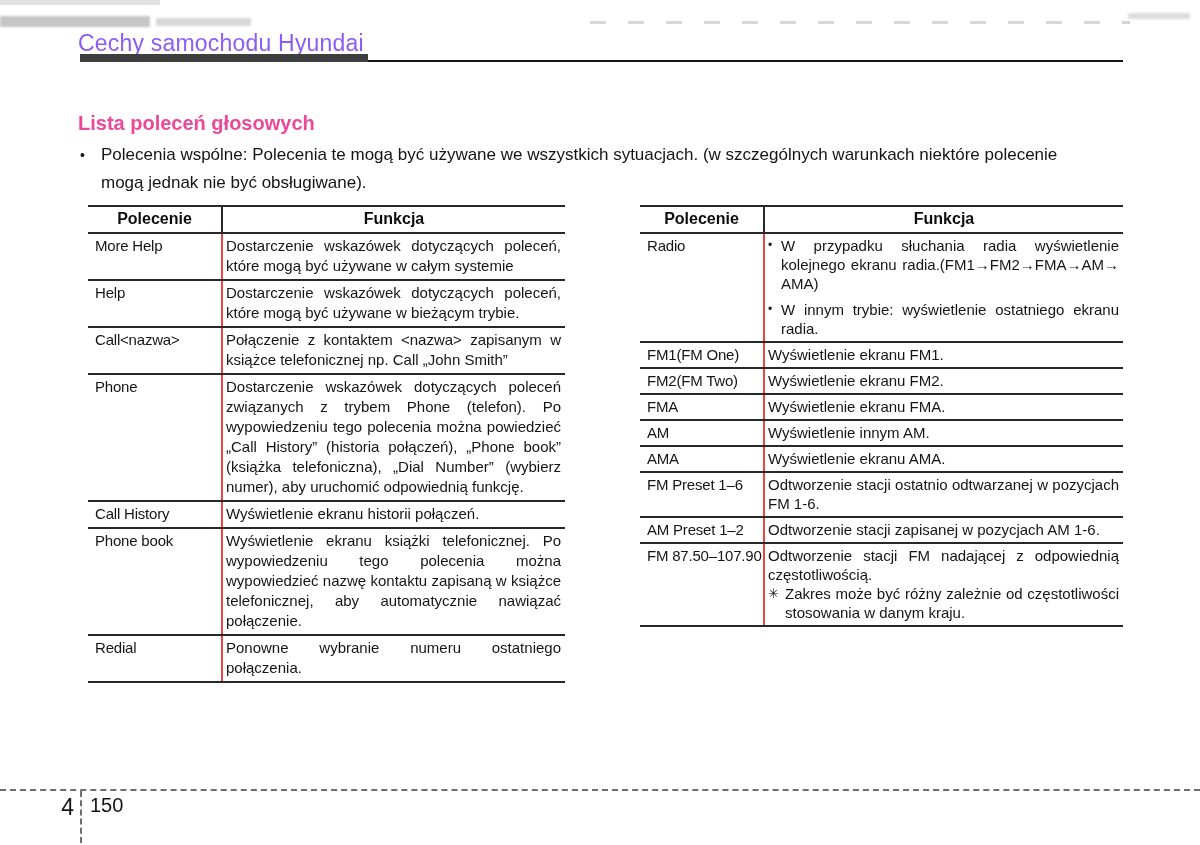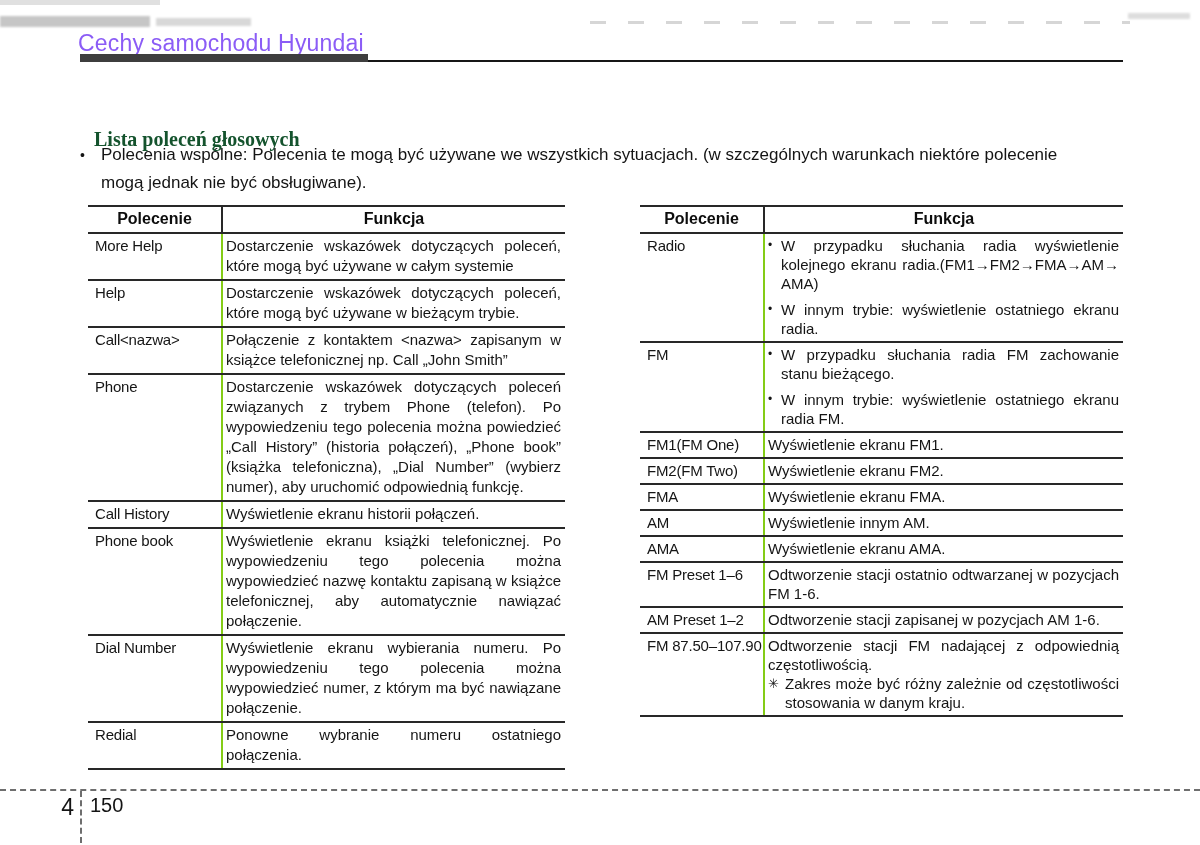--- a/index.html
+++ b/index.html
@@ -22,22 +22,22 @@
   
   .running-title{
     position:absolute;left:78px;top:30px;
     font-family:Liberation Sans, sans-serif;font-size:23px;color:#8b5cf6;
     letter-spacing:.2px;white-space:nowrap;
   }
   .hdr-bar{position:absolute;left:80px;top:54px;width:288px;height:8px;background:#3e3e3e;}
   .hdr-line{position:absolute;left:368px;top:59.5px;width:755px;height:2.5px;background:#161616;}
 
   .section-title{
-    position:absolute;left:78px;top:112px;margin:16px;
-    font-size:20px;font-weight:bold;color:#14532d;font-family:Liberation Serif, serif;
+    position:absolute;left:78px;top:112px;margin:0;
+    font-size:20px;font-weight:bold;color:#ec4899;
   }
 
   .intro{position:absolute;left:80px;top:141px;width:1060px;
     font-size:17px;line-height:28px;display:flex;}
   .intro .mk{flex:0 0 21px;font-size:14px;}
   .intro .it{flex:1;}
 
   
   .vtable{position:absolute;border-collapse:collapse;table-layout:fixed;
     border-top:2.5px solid #282828;}
@@ -47,21 +47,21 @@
     border-bottom:2px solid #282828;font-size:16px;font-weight:bold;
     padding:3px 2px 4px;text-align:center;color:#0d0d0d;
   }
   .vtable th:first-child{border-right:2px solid #282828;}
   .vtable td{
     border-bottom:2px solid #282828;vertical-align:top;
     font-size:15px;padding:2px 3px 3px;color:#151515;
   }
   .vtable.left td{line-height:20px;}
   .vtable.right td{line-height:19px;}
-  td.cmd{border-right:2px solid #84cc16;padding-left:7px;white-space:nowrap;letter-spacing:-0.2px;}
+  td.cmd{border-right:2px solid #ef4444;padding-left:7px;white-space:nowrap;letter-spacing:-0.2px;}
   td.fn{padding-right:4px;text-align:justify;}
   .fn .text{text-align:justify;}
   .fn .bullet,.fn .note{display:flex;}
   .fn .bullet .mk{flex:0 0 13px;font-size:12px;}
   .fn .note .mk{flex:0 0 17px;font-size:13px;}
   .fn .bullet .bt,.fn .note .bt{flex:1;text-align:justify;}
   .fn .bullet + .bullet{margin-top:7px;}
 
   
   .dashline{position:absolute;left:0;top:789px;width:1200px;border-top:2px dashed #6e6e6e;}
@@ -136,26 +136,20 @@
             <div class="text">Wyświetlenie ekranu historii połączeń.</div>
           </td>
         </tr>
         <tr>
           <td class="cmd">Phone book</td>
           <td class="fn">
             <div class="text">Wyświetlenie ekranu książki telefonicznej. Po wypowiedzeniu tego polecenia można wypowiedzieć nazwę kontaktu zapisaną w książce telefonicznej, aby automatycznie nawiązać połączenie.</div>
           </td>
         </tr>
         <tr>
-          <td class="cmd">Dial Number</td>
-          <td class="fn">
-            <div class="text">Wyświetlenie ekranu wybierania numeru. Po wypowiedzeniu tego polecenia można wypowiedzieć numer, z którym ma być nawiązane połączenie.</div>
-          </td>
-        </tr>
-        <tr>
           <td class="cmd">Redial</td>
           <td class="fn">
             <div class="text">Ponowne wybranie numeru ostatniego połączenia.</div>
           </td>
         </tr>
       </tbody>
   </table>
 
   <table class="vtable right">
     <colgroup>
@@ -176,33 +170,20 @@
               <span class="mk">•</span>
               <span class="bt">W przypadku słuchania radia wyświetlenie kolejnego ekranu radia.(FM1→FM2→FMA→AM→ AMA)</span>
             </div>
             <div class="bullet">
               <span class="mk">•</span>
               <span class="bt">W innym trybie: wyświetlenie ostatniego ekranu radia.</span>
             </div>
           </td>
         </tr>
         <tr>
-          <td class="cmd">FM</td>
-          <td class="fn">
-            <div class="bullet">
-              <span class="mk">•</span>
-              <span class="bt">W przypadku słuchania radia FM zachowanie stanu bieżącego.</span>
-            </div>
-            <div class="bullet">
-              <span class="mk">•</span>
-              <span class="bt">W innym trybie: wyświetlenie ostatniego ekranu radia FM.</span>
-            </div>
-          </td>
-        </tr>
-        <tr>
           <td class="cmd">FM1(FM One)</td>
           <td class="fn">
             <div class="text">Wyświetlenie ekranu FM1.</div>
           </td>
         </tr>
         <tr>
           <td class="cmd">FM2(FM Two)</td>
           <td class="fn">
             <div class="text">Wyświetlenie ekranu FM2.</div>
           </td>

